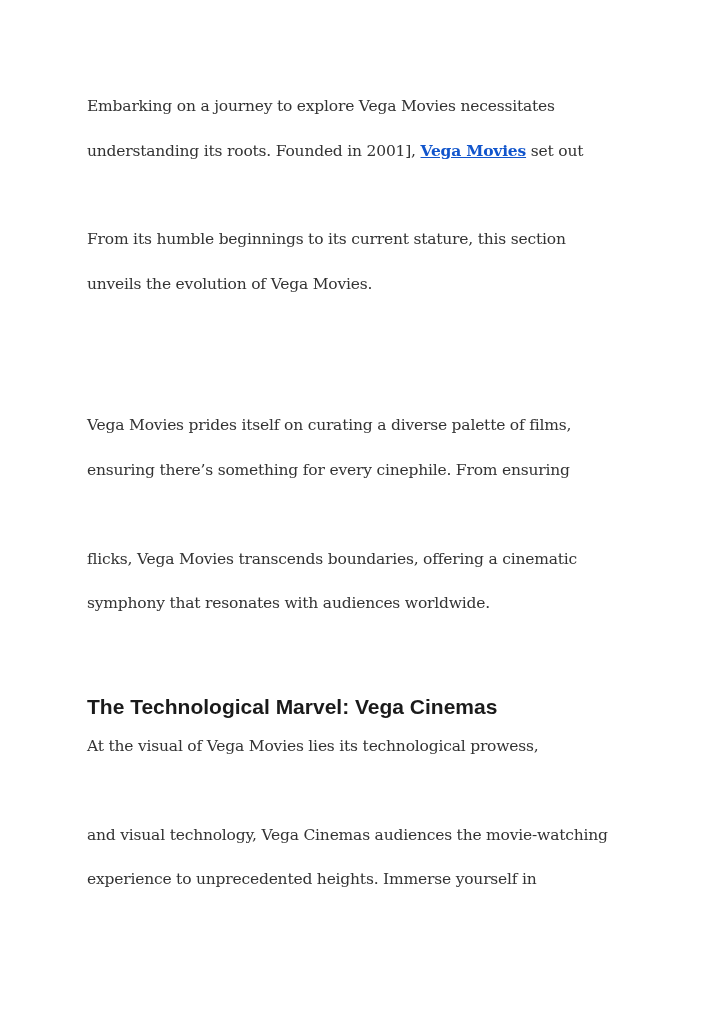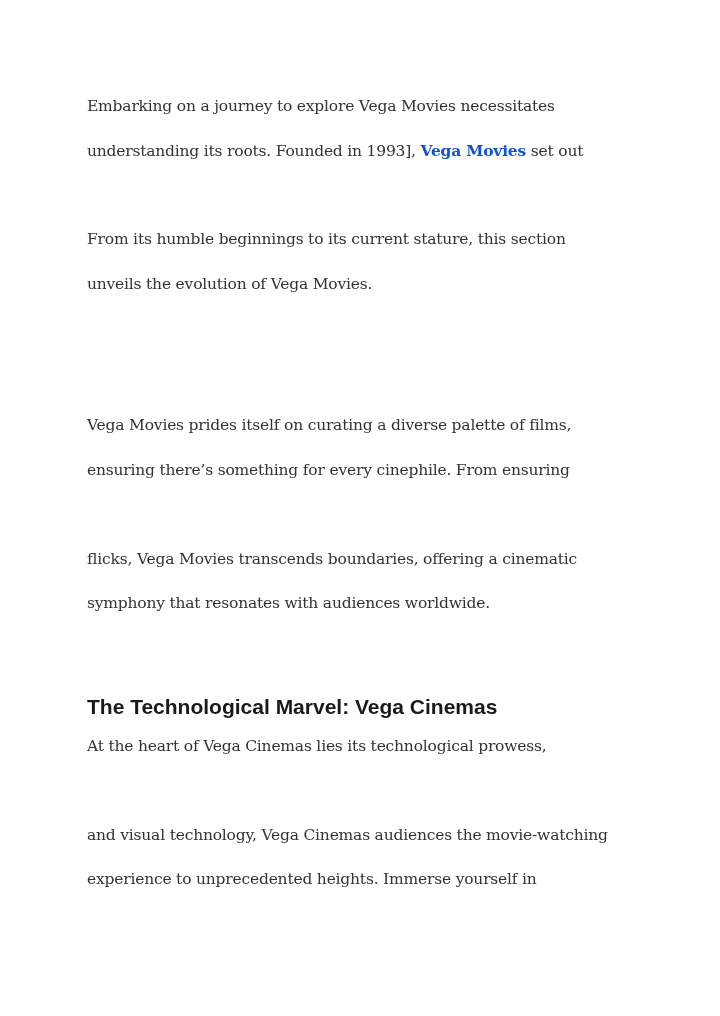--- a/index.html
+++ b/index.html
@@ -9,33 +9,33 @@
       position: absolute; left: 87px;
       font-family: "DejaVu Serif", "Liberation Serif", serif;
       font-size: 15.5px; color: #333333; white-space: nowrap;
       letter-spacing: -0.2px;
     }
     .heading {
       position: absolute; left: 87px;
       font-family: "Liberation Sans", "DejaVu Sans", sans-serif;
       font-size: 21px; font-weight: bold; color: #1a1a1a; white-space: nowrap;
     }
-    .link { color: #1155cc; font-weight: bold; cursor: pointer; }
+    .link { color: #1155cc; font-weight: bold; text-decoration: underline; cursor: pointer; }
   </style>
 </head>
 <body>
 
 <div class="page">
   <div class="line" style="top:88px">Embarking on a journey to explore Vega Movies necessitates</div>
-  <div class="line" style="top:132px"><span>understanding its roots. Founded in 1993], </span><a class="link">Vega Movies</a><span> set out</span></div>
+  <div class="line" style="top:132px"><span>understanding its roots. Founded in 2001], </span><a class="link">Vega Movies</a><span> set out</span></div>
   <div class="line" style="top:221px">From its humble beginnings to its current stature, this section</div>
   <div class="line" style="top:266px">unveils the evolution of Vega Movies.</div>
 
   <div class="line" style="top:407px">Vega Movies prides itself on curating a diverse palette of films,</div>
   <div class="line" style="top:452px">ensuring there’s something for every cinephile. From ensuring</div>
   <div class="line" style="top:541px">flicks, Vega Movies transcends boundaries, offering a cinematic</div>
   <div class="line" style="top:585px">symphony that resonates with audiences worldwide.</div>
 
   <div class="heading" style="top:686px">The Technological Marvel: Vega Cinemas</div>
-  <div class="line" style="top:728px">At the heart of Vega Cinemas lies its technological prowess,</div>
+  <div class="line" style="top:728px">At the visual of Vega Movies lies its technological prowess,</div>
   <div class="line" style="top:817px">and visual technology, Vega Cinemas audiences the movie-watching</div>
   <div class="line" style="top:861px">experience to unprecedented heights. Immerse yourself in</div>
 </div>
 
 </body></html>

